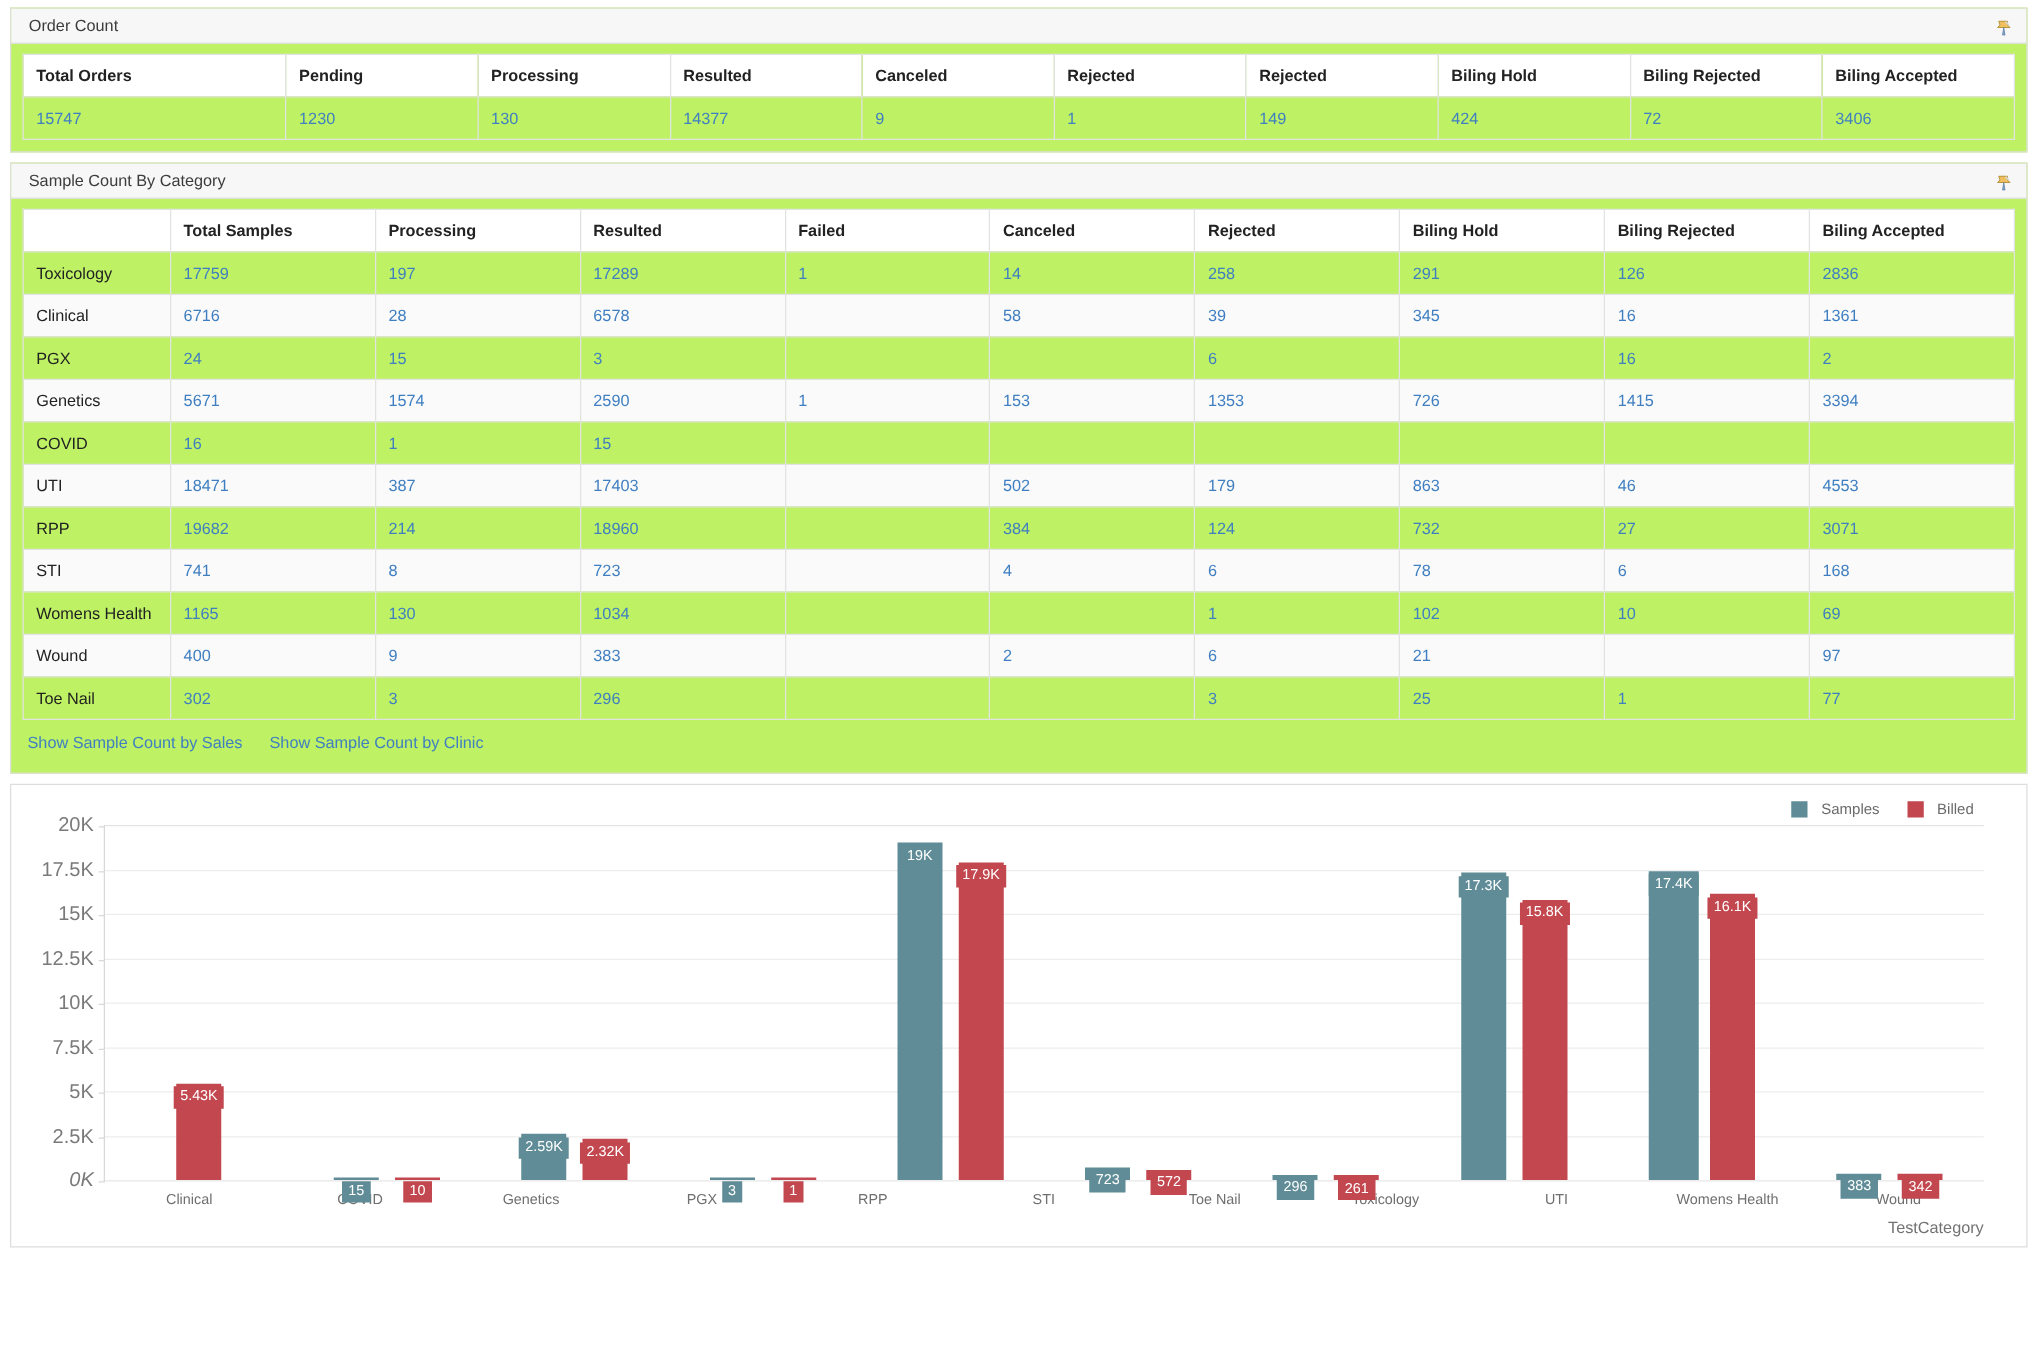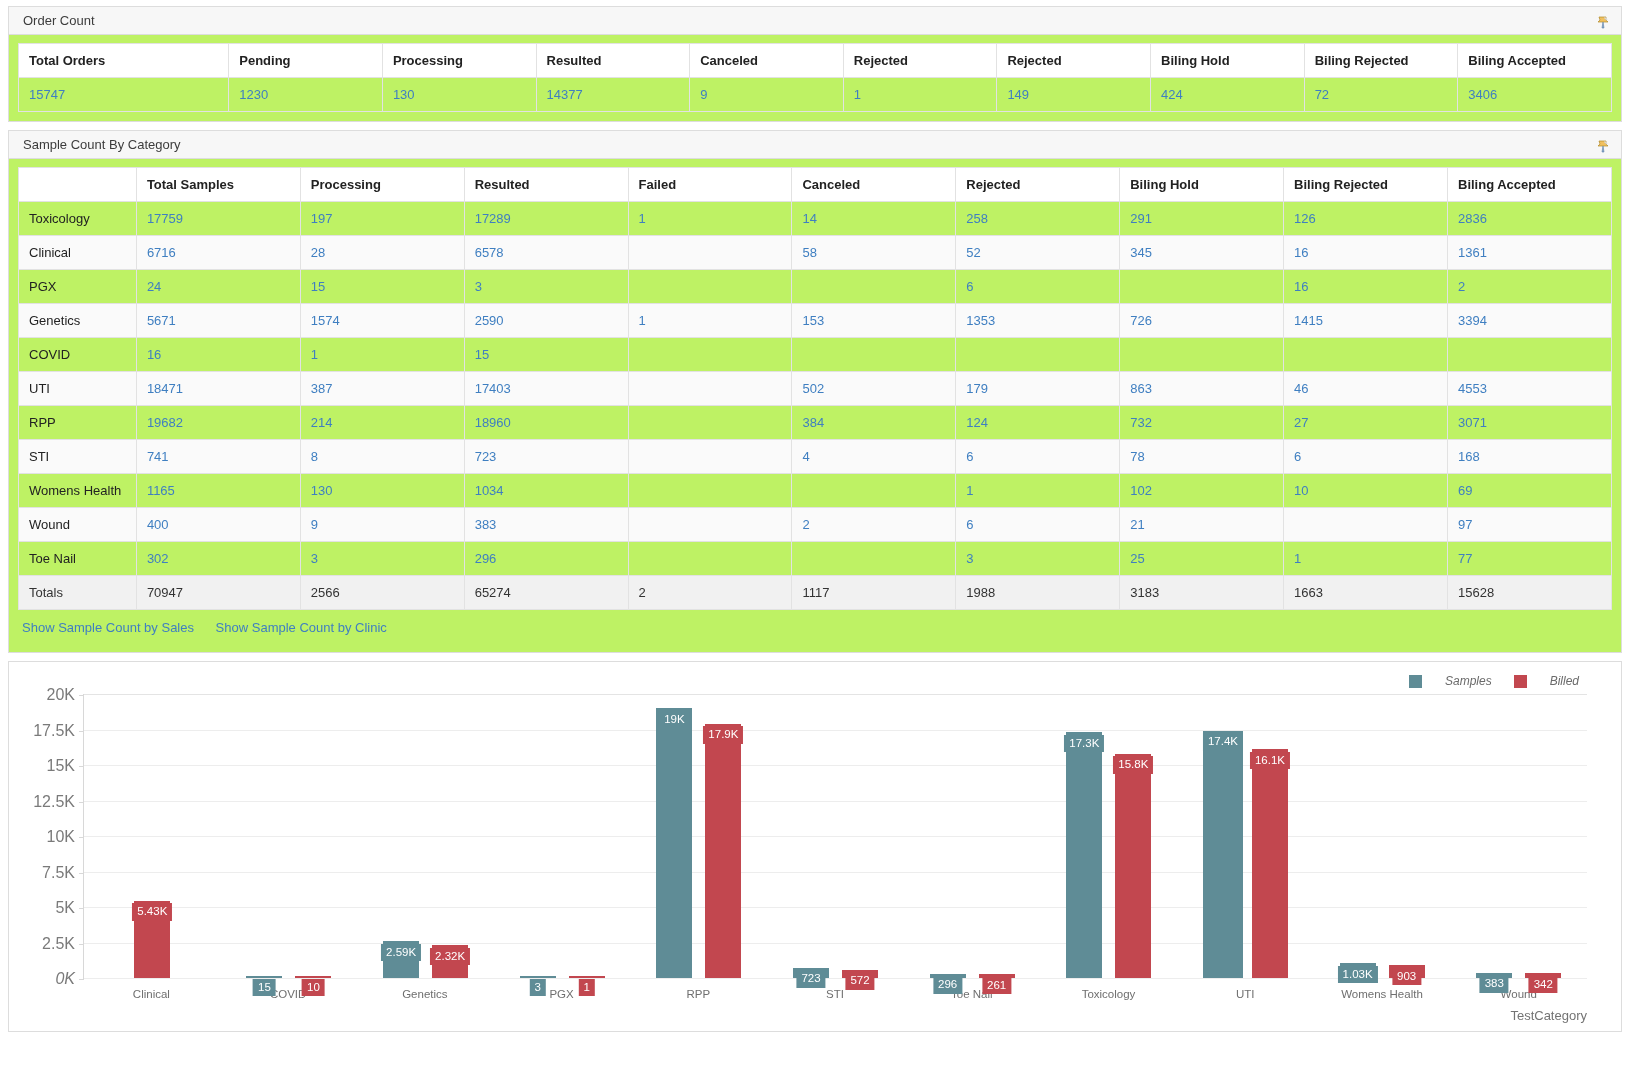--- a/index.html
+++ b/index.html
@@ -82,21 +82,21 @@
     margin-right: 18px;
     cursor: pointer;
   }
 
   
   .chart-panel { border: 1px solid #dddddd; background: #fff; padding: 10px 12px 6px 12px; }
   .chart-legend {
     display: flex; justify-content: flex-end; align-items: center;
     gap: 22px; padding: 4px 30px 8px 0; height: 22px;
   }
-  .legend-item { display: flex; align-items: center; gap: 23px; font-size: 12px; color: #6b6b6b; font-style: italic; }
+  .legend-item { display: flex; align-items: center; gap: 11px; font-size: 12px; color: #6b6b6b; }
   .legend-swatch { width: 13px; height: 13px; display: inline-block; }
 
   .chart-area {
     position: relative;
     height: 285px;
     margin-left: 62px;
     margin-right: 22px;
     border-left: 1px solid #d8d8d8;
     border-bottom: 1px solid #d8d8d8;
   }
@@ -250,21 +250,21 @@
             <td class="num">126</td>
             <td class="num">2836</td>
           </tr>
           <tr class="zebra">
             <td class="rowlabel">Clinical</td>
             <td class="num">6716</td>
             <td class="num">28</td>
             <td class="num">6578</td>
             <td class="num"></td>
             <td class="num">58</td>
-            <td class="num">52</td>
+            <td class="num">39</td>
             <td class="num">345</td>
             <td class="num">16</td>
             <td class="num">1361</td>
           </tr>
           <tr>
             <td class="rowlabel">PGX</td>
             <td class="num">24</td>
             <td class="num">15</td>
             <td class="num">3</td>
             <td class="num"></td>
@@ -363,32 +363,20 @@
             <td class="num">302</td>
             <td class="num">3</td>
             <td class="num">296</td>
             <td class="num"></td>
             <td class="num"></td>
             <td class="num">3</td>
             <td class="num">25</td>
             <td class="num">1</td>
             <td class="num">77</td>
           </tr>
-          <tr class="totals">
-            <td class="rowlabel">Totals</td>
-            <td>70947</td>
-            <td>2566</td>
-            <td>65274</td>
-            <td>2</td>
-            <td>1117</td>
-            <td>1988</td>
-            <td>3183</td>
-            <td>1663</td>
-            <td>15628</td>
-          </tr>
         </tbody>
       </table>
       <div class="links-row">
         <a>Show Sample Count by Sales</a>
         <a>Show Sample Count by Clinic</a>
       </div>
     </div>
   </div>
 
   <div class="chart-panel">
@@ -536,32 +524,20 @@
           </div>
           <div class="group">
             <div class="bar-wrap">
               <div class="bar samples" style="height: 247.08px; padding-left: 40px;">
                 <span class="bar-label">17.4K</span>
               </div>
             </div>
             <div class="bar-wrap">
               <div class="bar billed" style="height: 228.62px;">
                 <span class="bar-label">16.1K</span>
-              </div>
-            </div>
-          </div>
-          <div class="group">
-            <div class="bar-wrap">
-              <div class="bar samples" style="height: 14.626px;">
-                <span class="bar-label">1.03K</span>
-              </div>
-            </div>
-            <div class="bar-wrap">
-              <div class="bar billed" style="height: 12.8226px;">
-                <span class="bar-label">903</span>
               </div>
             </div>
           </div>
           <div class="group">
             <div class="bar-wrap">
               <div class="bar samples" style="height: 5.4386px;">
                 <span class="bar-label">383</span>
               </div>
             </div>
             <div class="bar-wrap">

